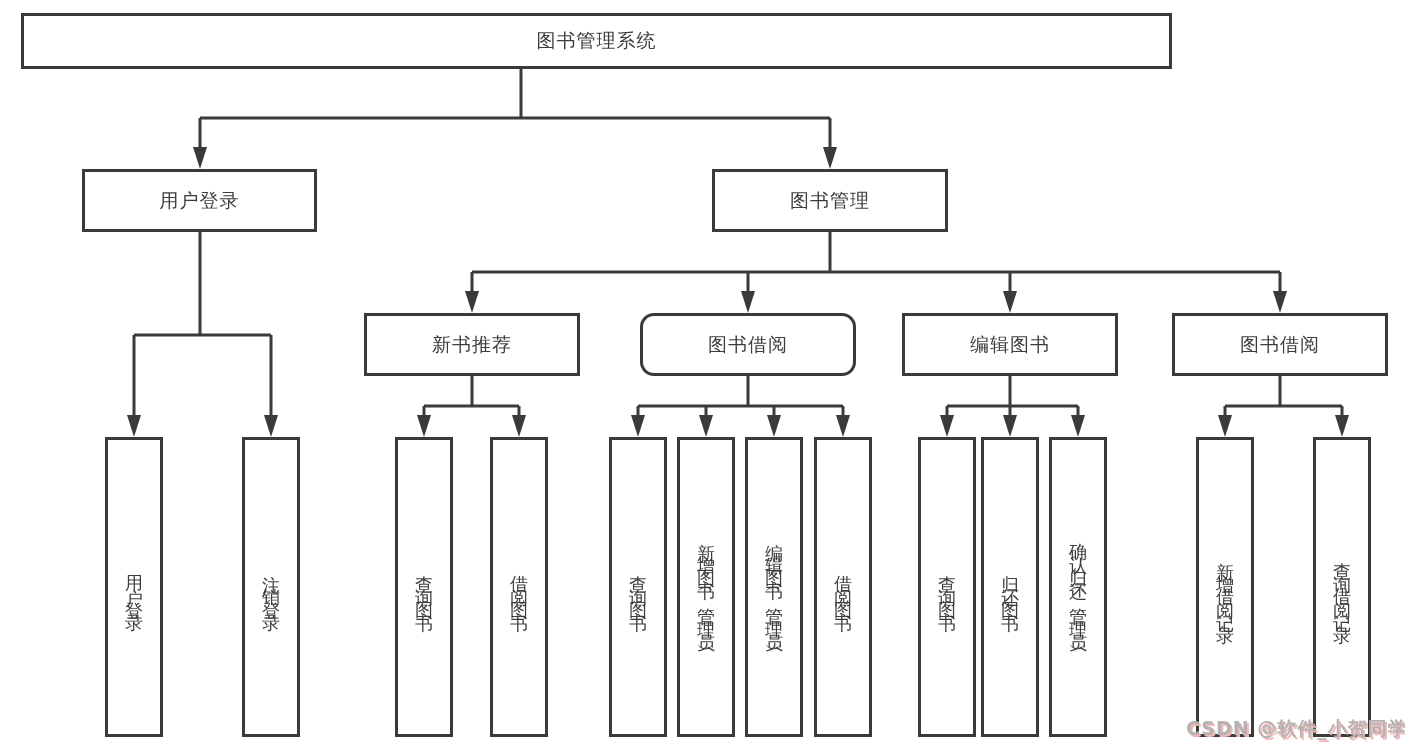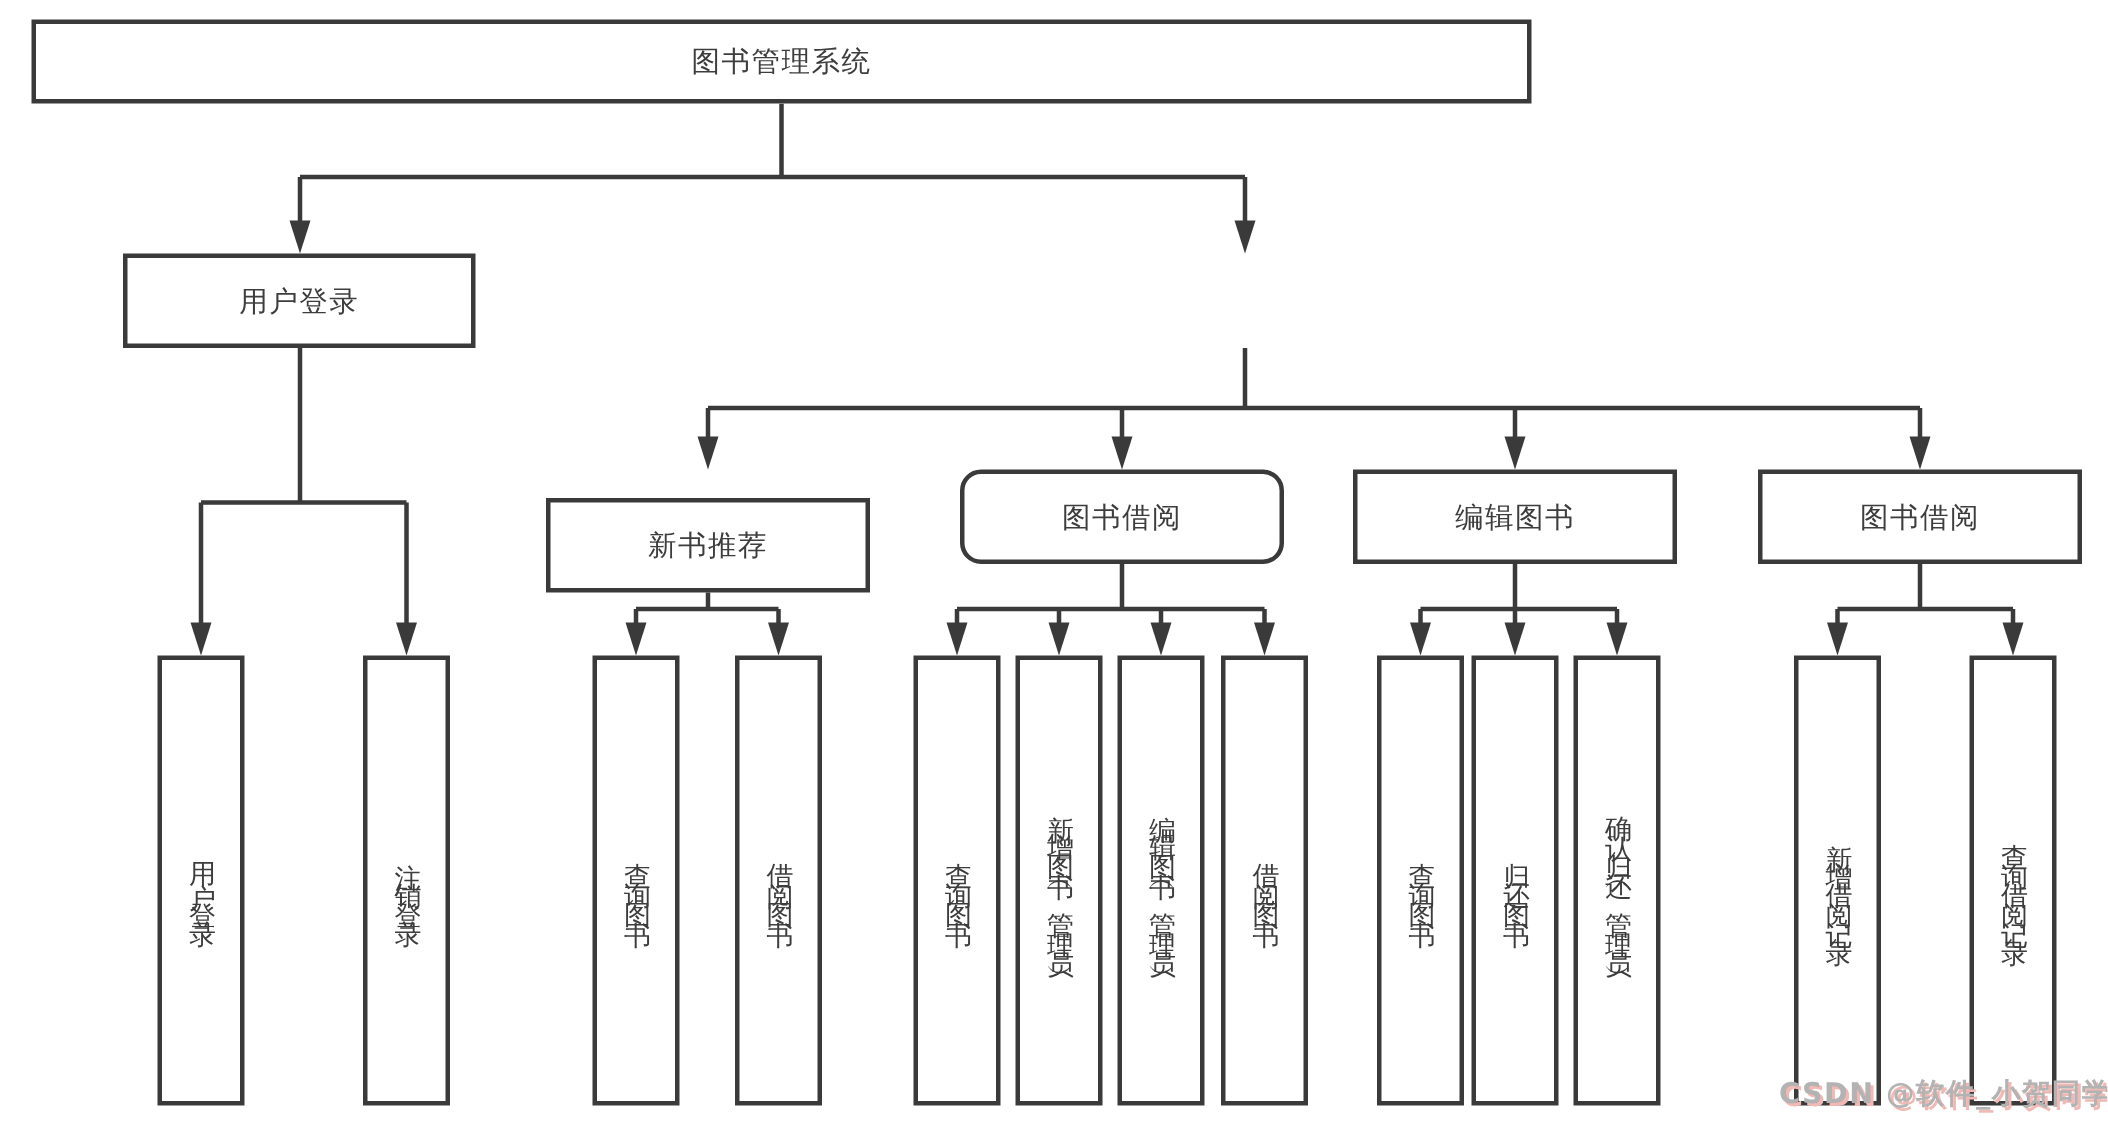--- a/index.html
+++ b/index.html
@@ -81,25 +81,26 @@
     <path class="cline" d="M1010 376 V406 M947 406 H1078 M947 406 V417 M1010 406 V417 M1078 406 V417"></path>
     <polygon class="ahead" points="940,415 954,415 947,437"></polygon>
     <polygon class="ahead" points="1003,415 1017,415 1010,437"></polygon>
     <polygon class="ahead" points="1071,415 1085,415 1078,437"></polygon>
 
     <path class="cline" d="M1280 376 V406 M1225 406 H1342 M1225 406 V417 M1342 406 V417"></path>
     <polygon class="ahead" points="1218,415 1232,415 1225,437"></polygon>
     <polygon class="ahead" points="1335,415 1349,415 1342,437"></polygon>
   </svg>
 
-  <div class="node h" style="left:21px;top:13px;width:1000px;height:56px;">图书管理系统</div>
+  <div class="node h" style="left:21px;top:13px;width:1151px;height:56px;">图书管理系统</div>
 
   <div class="node h" style="left:82px;top:169px;width:235px;height:63px;">用户登录</div>
+  <div class="node h" style="left:712px;top:169px;width:236px;height:63px;">图书管理</div>
 
-  <div class="node h" style="left:364px;top:313px;width:216px;height:63px;margin-top:19px;">新书推荐</div>
+  <div class="node h" style="left:364px;top:313px;width:216px;height:63px;">新书推荐</div>
   <div class="node h" style="left:640px;top:313px;width:216px;height:63px;border-radius:14px;">图书借阅</div>
   <div class="node h" style="left:902px;top:313px;width:216px;height:63px;">编辑图书</div>
   <div class="node h" style="left:1172px;top:313px;width:216px;height:63px;">图书借阅</div>
 
   <div class="node v" style="left:105px;top:437px;width:58px;height:300px;">
     <span class="vtext">用户登录</span>
   </div>
   <div class="node v" style="left:242px;top:437px;width:58px;height:300px;">
     <span class="vtext">注销登录</span>
   </div>

